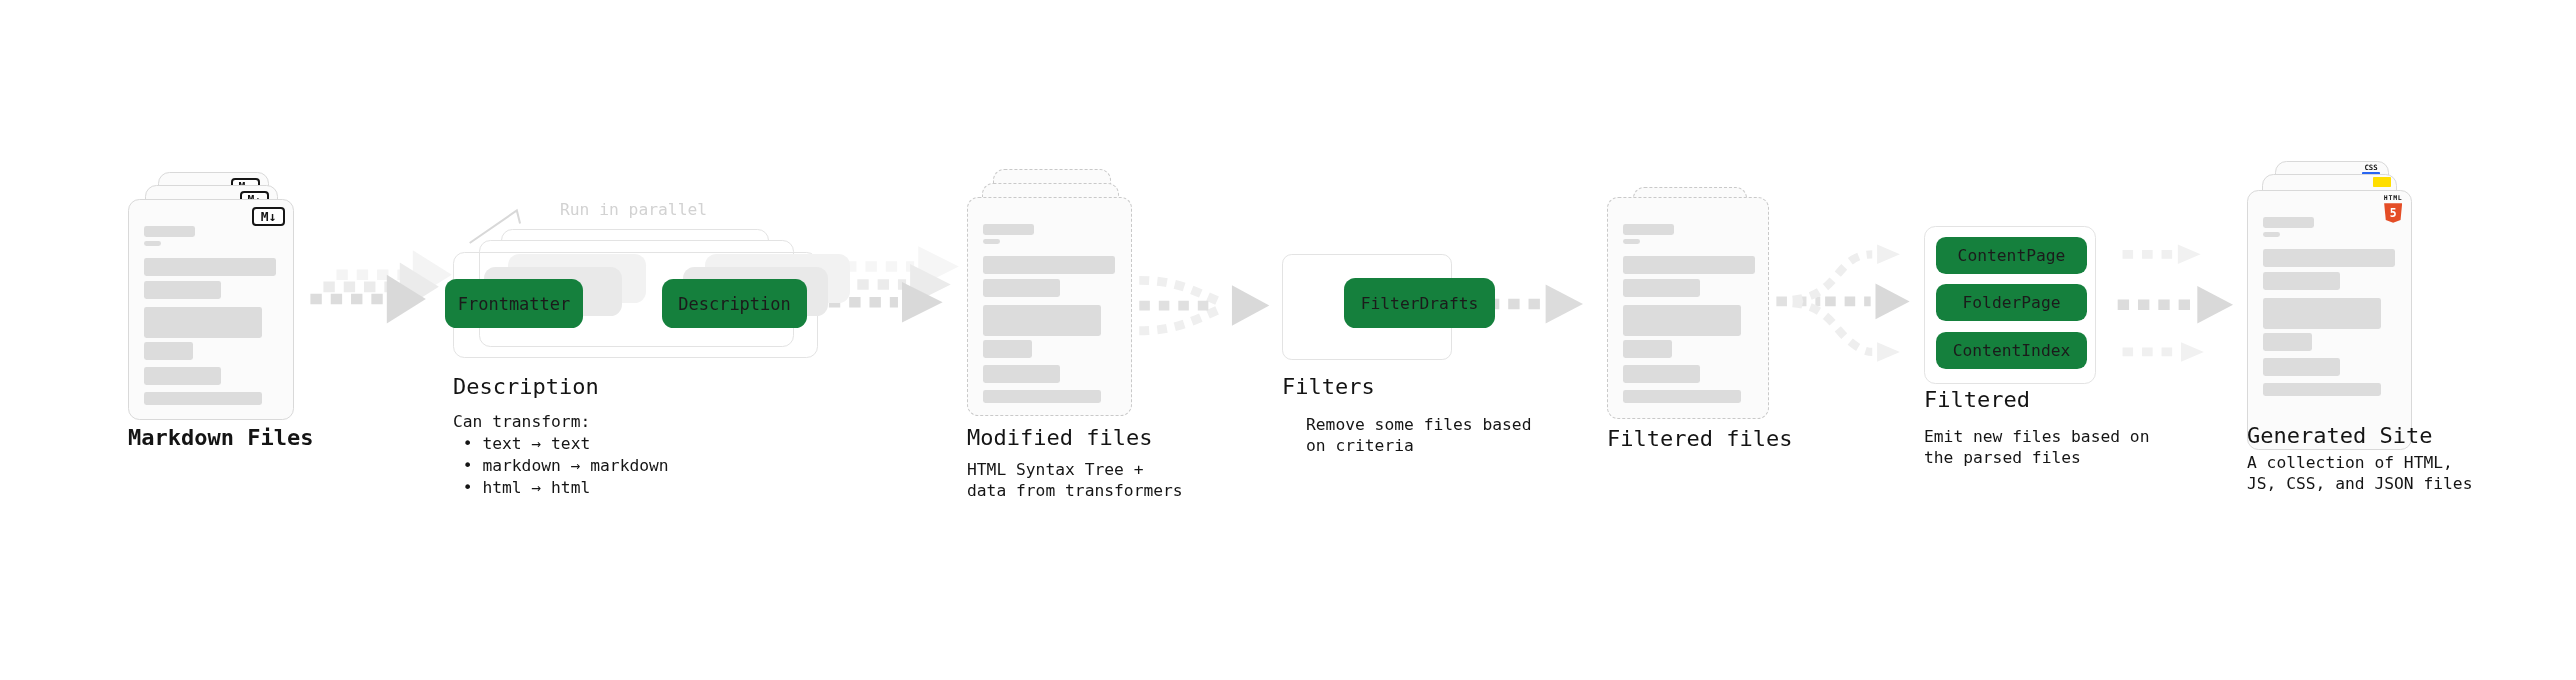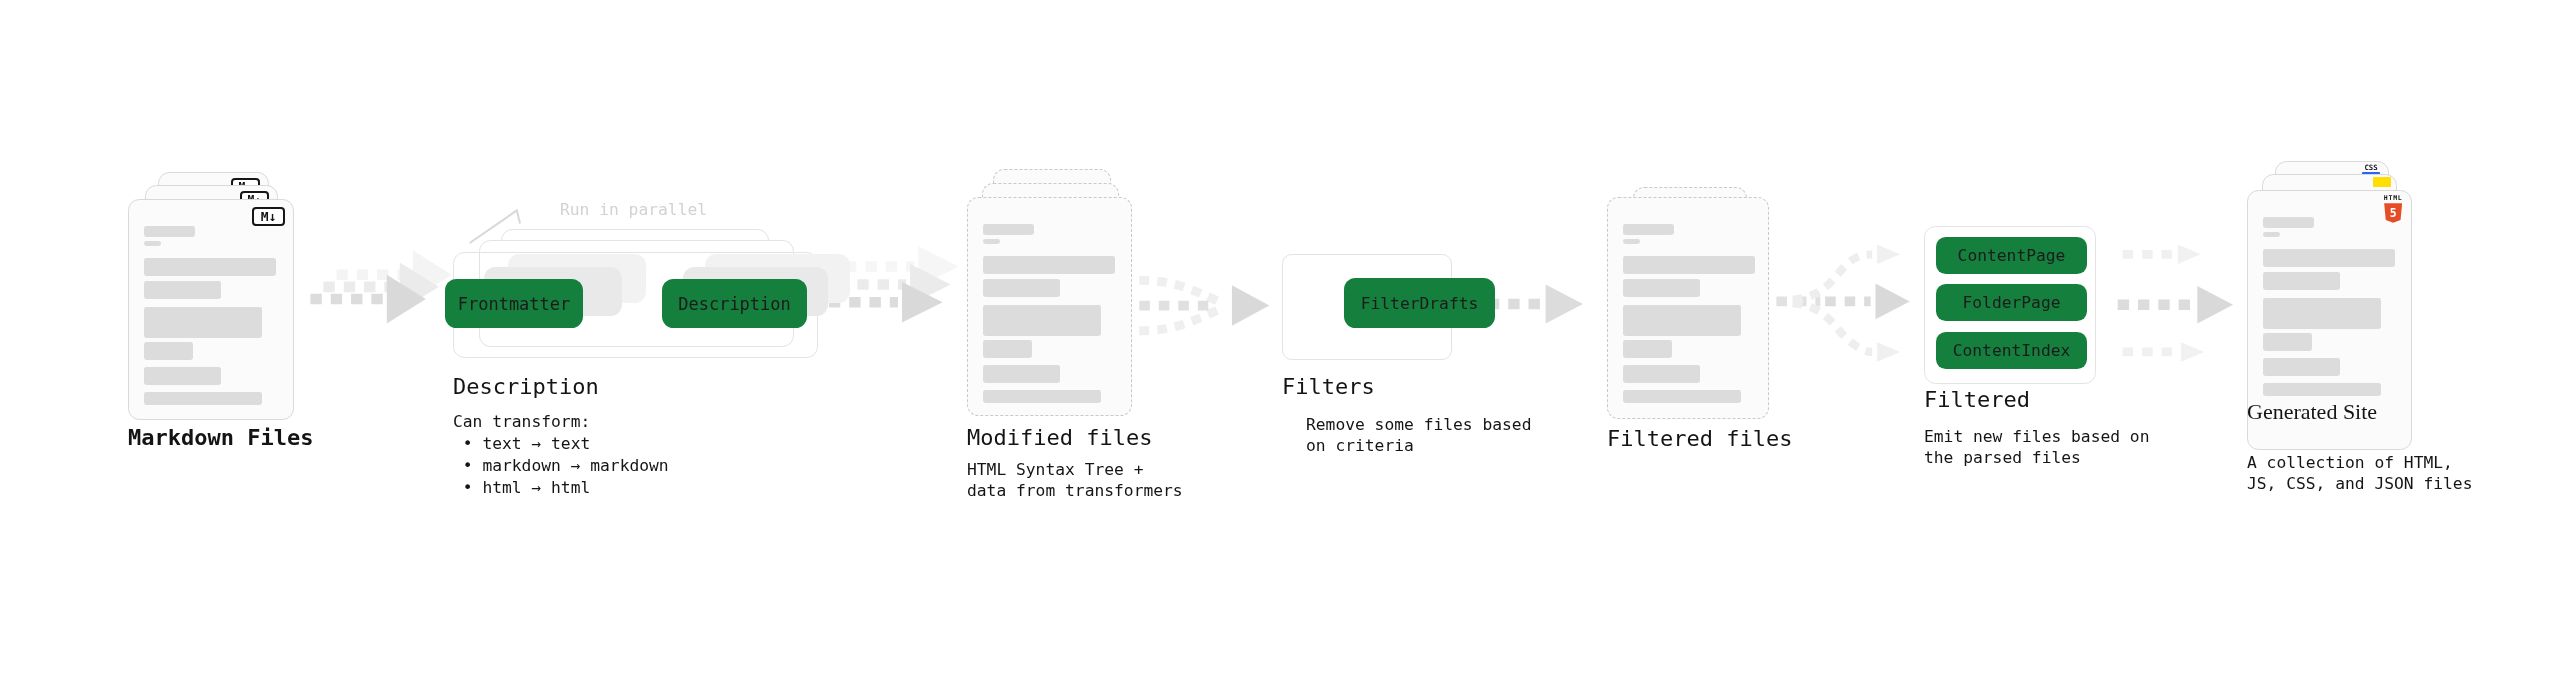--- a/index.html
+++ b/index.html
@@ -229,19 +229,19 @@
           <div style="width: 51px; height: 10.6px; margin-top: 26px;"></div>
           <div style="width: 17px; height: 4.9px; margin-top: 4.9px;"></div>
           <div style="width: 132px; height: 18px; margin-top: 11.4px;"></div>
           <div style="width: 77px; height: 18px; margin-top: 4.9px;"></div>
           <div style="width: 118px; height: 31px; margin-top: 8.1px;"></div>
           <div style="width: 49px; height: 18px; margin-top: 4.1px;"></div>
           <div style="width: 77px; height: 18px; margin-top: 7.3px;"></div>
           <div style="width: 118px; height: 12.2px; margin-top: 7.3px;"></div>
         </div>
     </div>
-    <div class="stage-label" style="left:2247px;top:400px;font-family:Liberation Serif, serif;">Generated Site</div>
+    <div class="stage-label" style="left:2247px;top:424px;">Generated Site</div>
     <div class="stage-sub" style="left:2247px;top:452px;">A collection of HTML,
 JS, CSS, and JSON files</div>
   </div>
 
 </div>
 
 
 </body></html>

